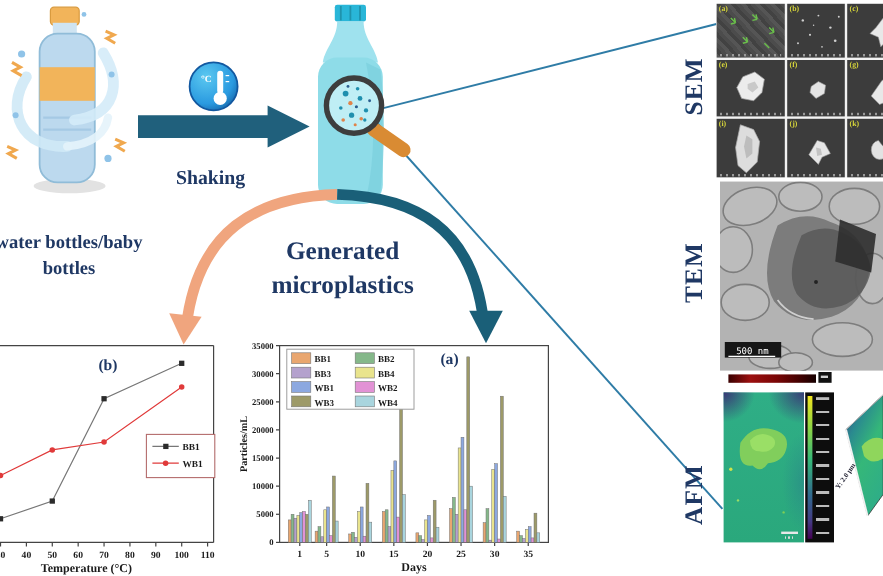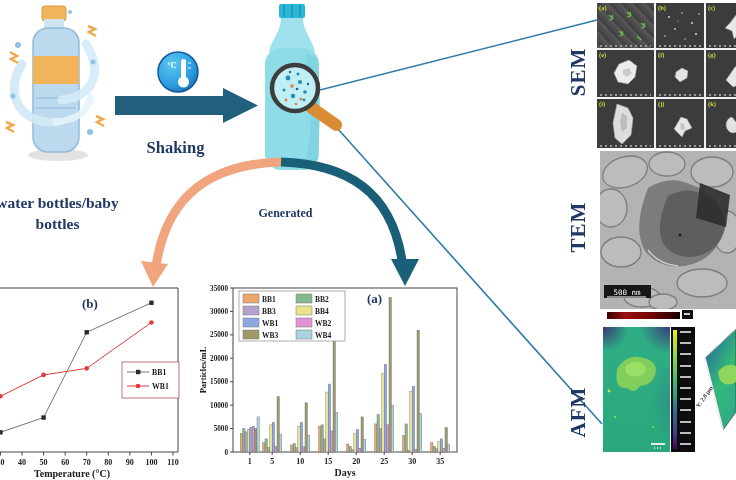--- a/index.html
+++ b/index.html
@@ -130,22 +130,23 @@
     <path d="M281,162 C346,164 394,190 403,268" fill="none" stroke="#1a5f78" stroke-width="9"></path>
     <polygon points="141,261 168,264 153,287" fill="#f0a57e"></polygon>
     <polygon points="391,259 419,259 405,286" fill="#1a5f78"></polygon>
   </svg>
 
   <div class="abs cap" style="left:-35px;top:177px;width:185px;font-size:15.5px;white-space:nowrap;">
     <div>water  bottles/baby</div>
     <div>bottles</div>
   </div>
   <div class="abs cap" style="left:118px;top:121px;width:115px;font-size:16.5px;">Shaking</div>
-  <div class="abs cap" style="left:218px;top:189px;width:135px;font-size:12px;">
+  <div class="abs cap" style="left:218px;top:179px;width:135px;font-size:21px;">
     <div>Generated</div>
+    <div>microplastics</div>
   </div>
 
   <svg id="chart-b" class="abs" style="left:0;top:268px" width="196" height="212" viewBox="0 0 196 212">
       <line x1="0" y1="20" x2="178" y2="20" stroke="#444"></line>
       <line x1="178" y1="20" x2="178" y2="184" stroke="#444"></line>
       <line x1="0" y1="184" x2="178" y2="184" stroke="#444"></line>
       <line x1="0.4299999999999997" y1="184" x2="0.4299999999999997" y2="187.5" stroke="#444"></line>
       <text x="0.4299999999999997" y="197" font-size="8" text-anchor="middle" fill="#1a1a1a" font-family="&quot;Liberation Serif&quot;,serif" font-weight="bold">30</text>
       <line x1="22" y1="184" x2="22" y2="187.5" stroke="#444"></line>
       <text x="22" y="197" font-size="8" text-anchor="middle" fill="#1a1a1a" font-family="&quot;Liberation Serif&quot;,serif" font-weight="bold">40</text>

